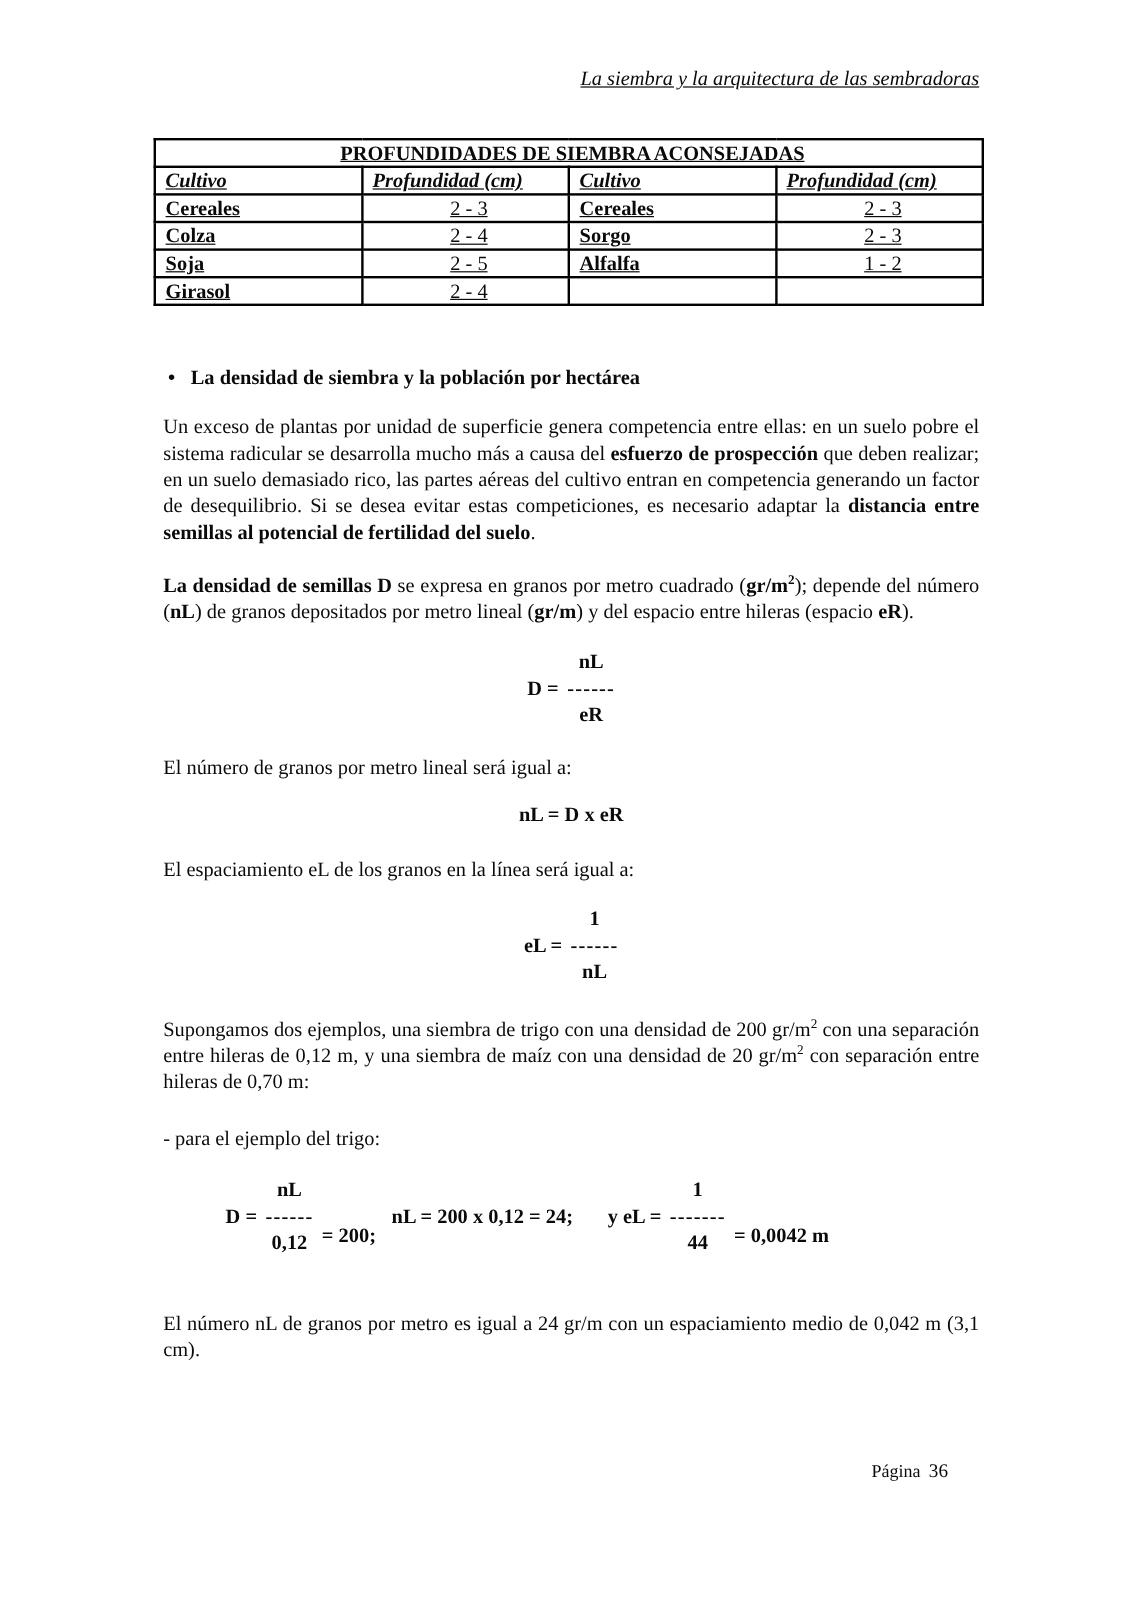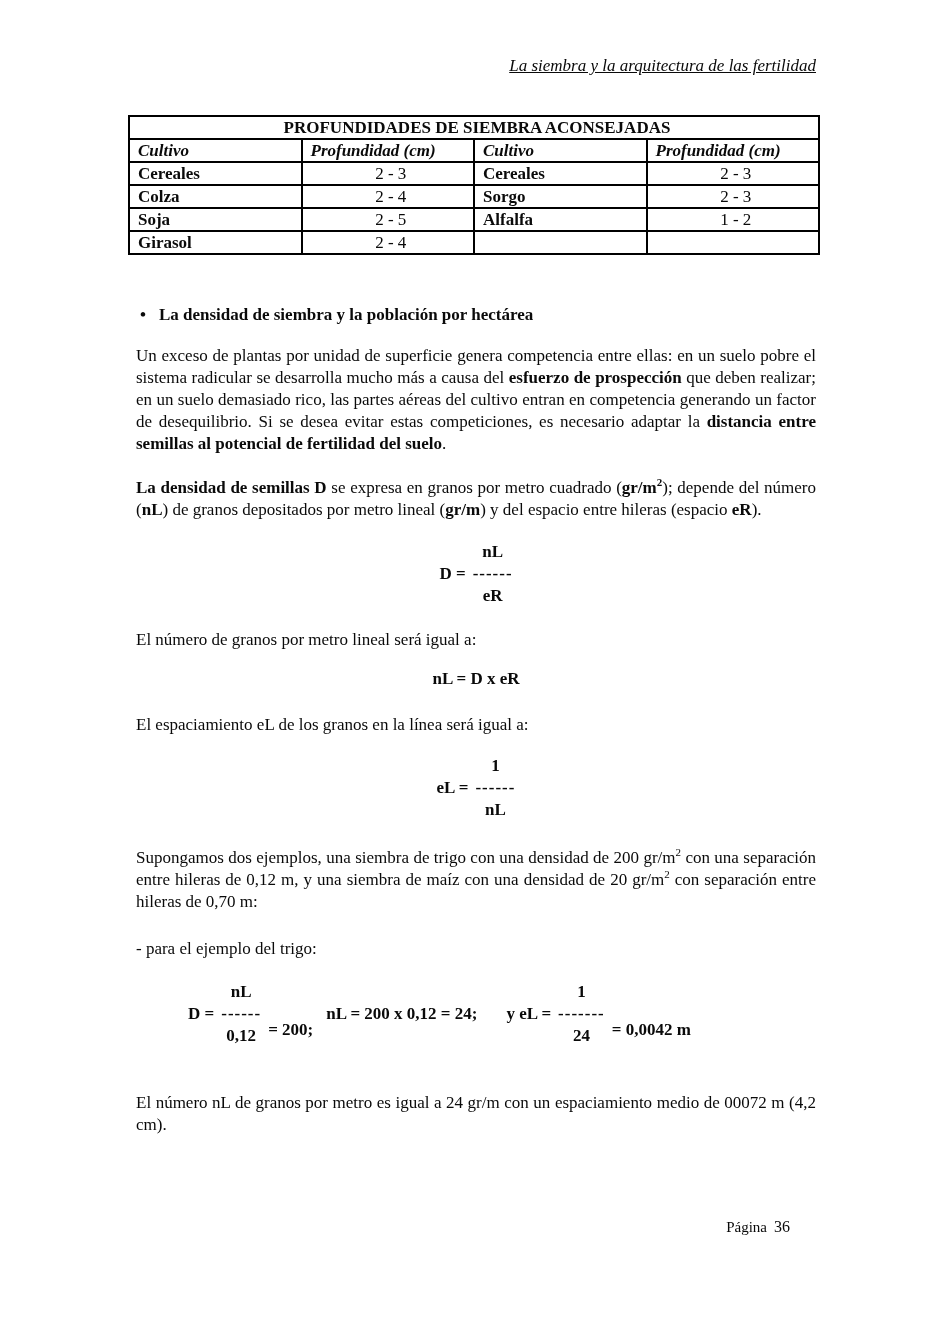--- a/index.html
+++ b/index.html
@@ -28,20 +28,21 @@
     text-decoration: underline;
   }
 
   
   table.depth-table {
     border-collapse: collapse;
     table-layout: fixed;
     width: 692px;
     margin-left: -8px;
     margin-top: 38px;
+    text-decoration: underline;
   }
   table.depth-table td {
     border: 2px solid #000;
     font-size: 17px;
     line-height: 19px;
     height: 21px;
     padding: 0 2px 0 8px;
     overflow: hidden;
     white-space: nowrap;
   }
@@ -134,21 +135,21 @@
     font-size: 15px;
     line-height: 18px;
   }
   .page-footer .num { margin-left: 7px; font-size: 16px; }
 </style>
 </head>
 <body>
 
 <div class="page">
 
-  <div class="running-header">La siembra y la arquitectura de las fertilidad</div>
+  <div class="running-header">La siembra y la arquitectura de las sembradoras</div>
 
   <table class="depth-table">
     <tbody>
       <tr>
         <td class="t-title" colspan="4">PROFUNDIDADES DE SIEMBRA ACONSEJADAS</td>
       </tr>
       <tr>
         <td class="t-head" style="width:172px">Cultivo</td>
         <td class="t-head" style="width:174px">Profundidad (cm)</td>
         <td class="t-head" style="width:168px">Cultivo</td>
@@ -227,25 +228,25 @@
         <span>0,12</span>
       </span>
       <span class="rhs">= 200;</span>
     </span>
     <span class="ex-mid">nL = 200 x 0,12 = 24;</span>
     <span class="ex-group ex-g2">
       <span class="lhs">y eL =</span>
       <span class="frac">
         <span>1</span>
         <span class="bar-line">-------</span>
-        <span>24</span>
+        <span>44</span>
       </span>
       <span class="rhs">= 0,0042 m</span>
     </span>
   </div>
 
-  <div class="para mt-para4">El número nL de granos por metro es igual a 24 gr/m con un espaciamiento medio de 00072 m (4,2 cm).</div>
+  <div class="para mt-para4">El número nL de granos por metro es igual a 24 gr/m con un espaciamiento medio de 0,042 m (3,1 cm).</div>
 
   <div class="page-footer">
     <span>Página</span><span class="num">36</span>
   </div>
 
 </div>
 
 </body></html>

